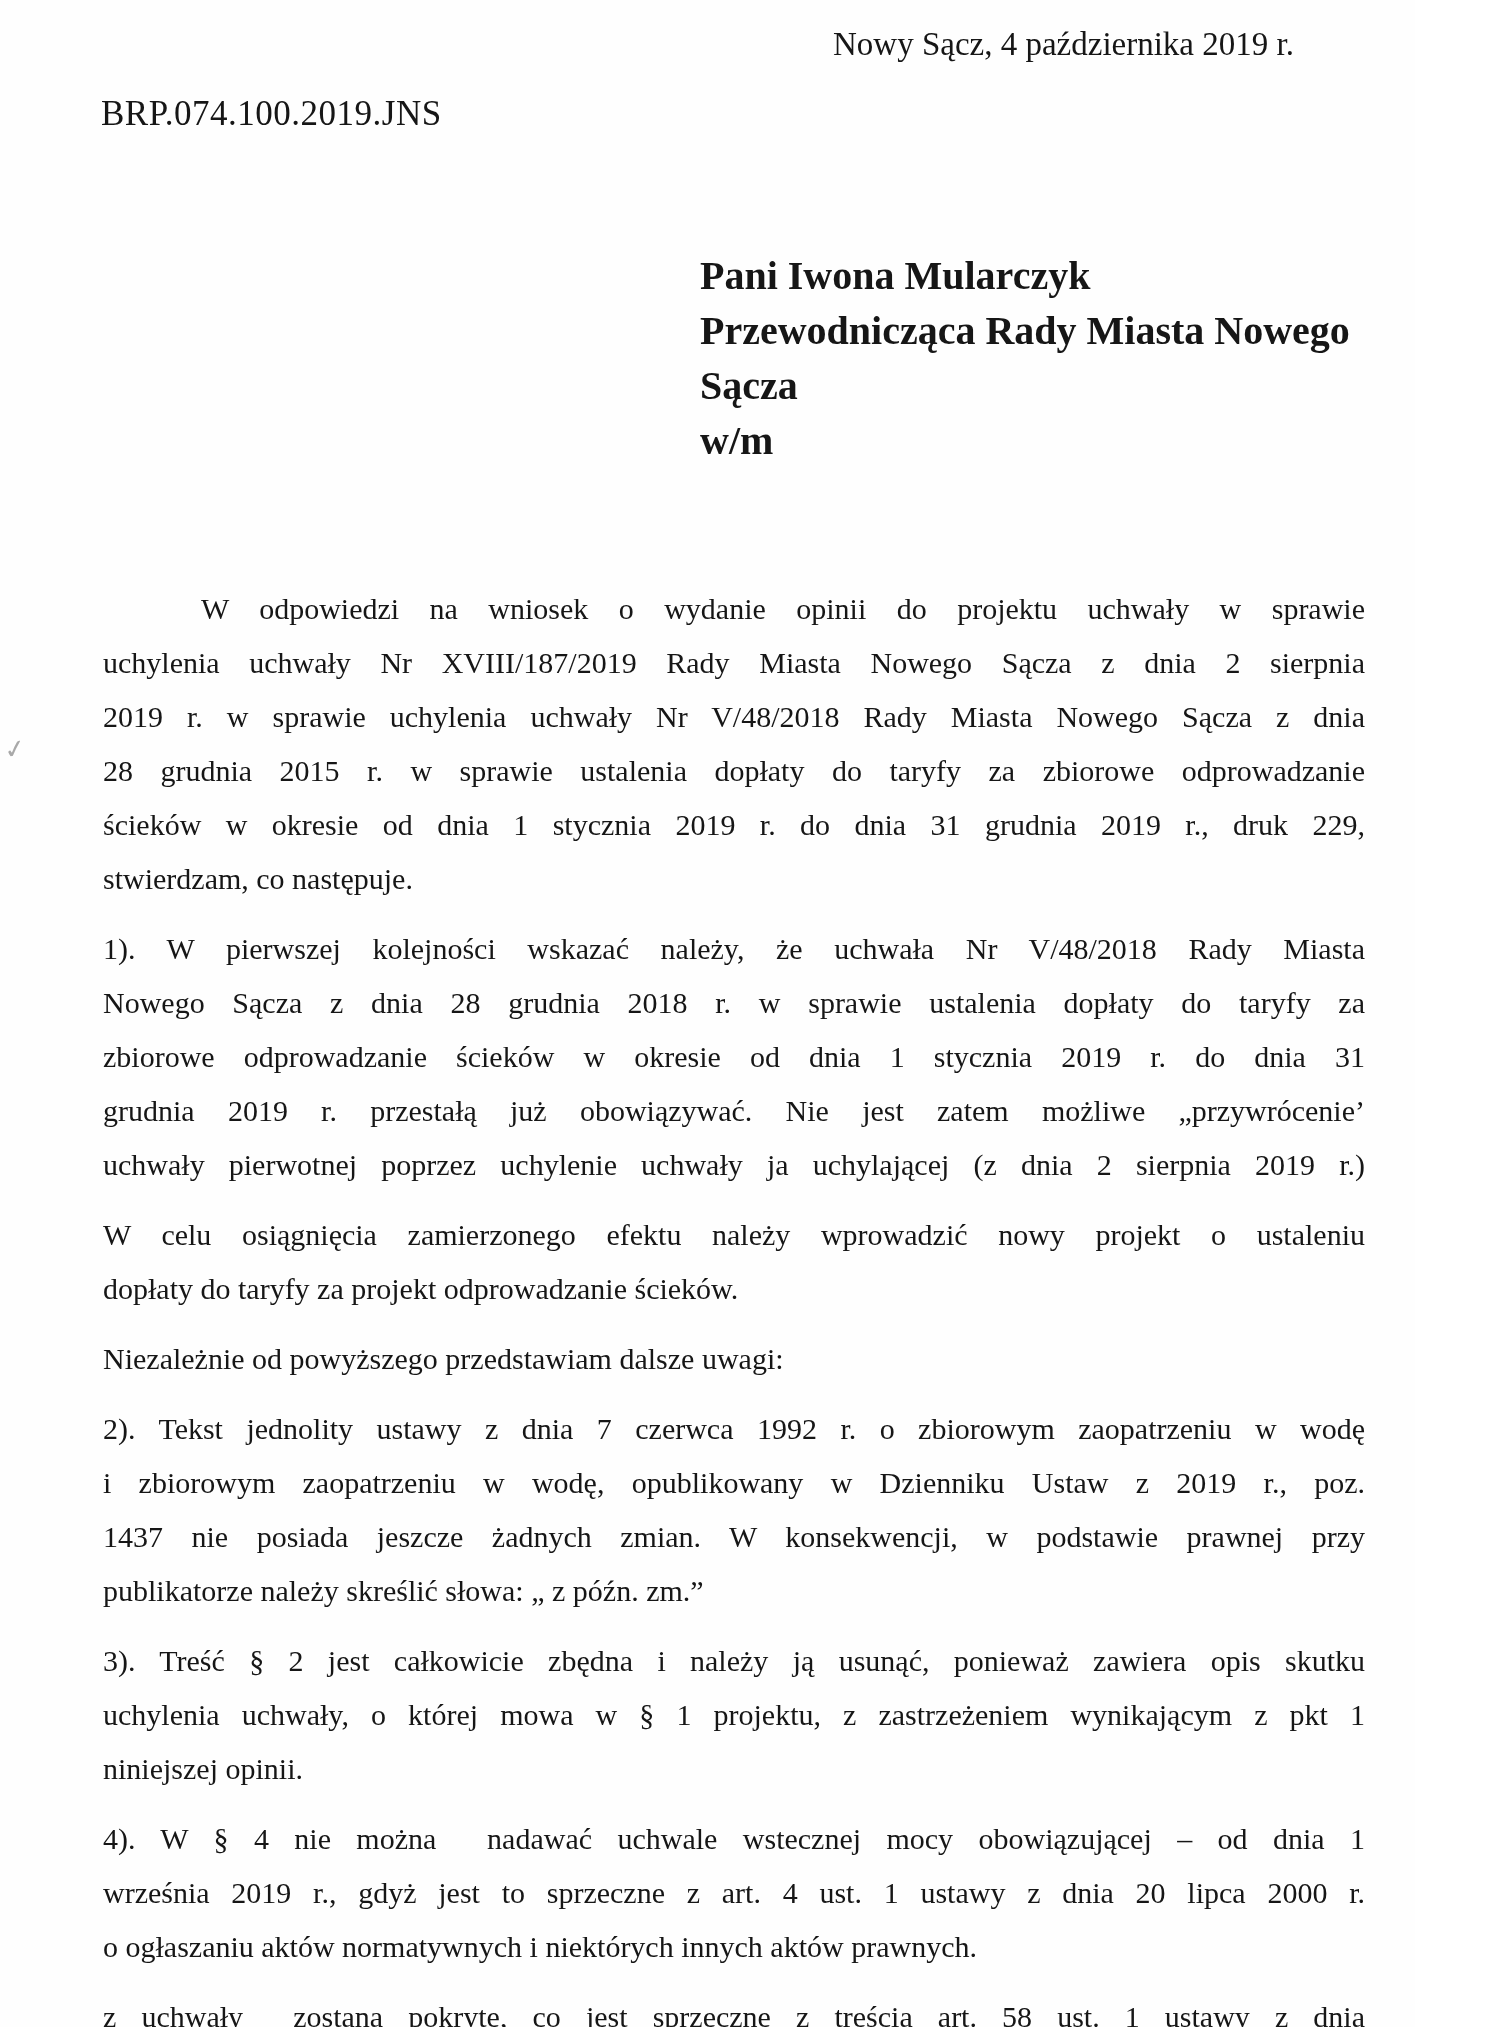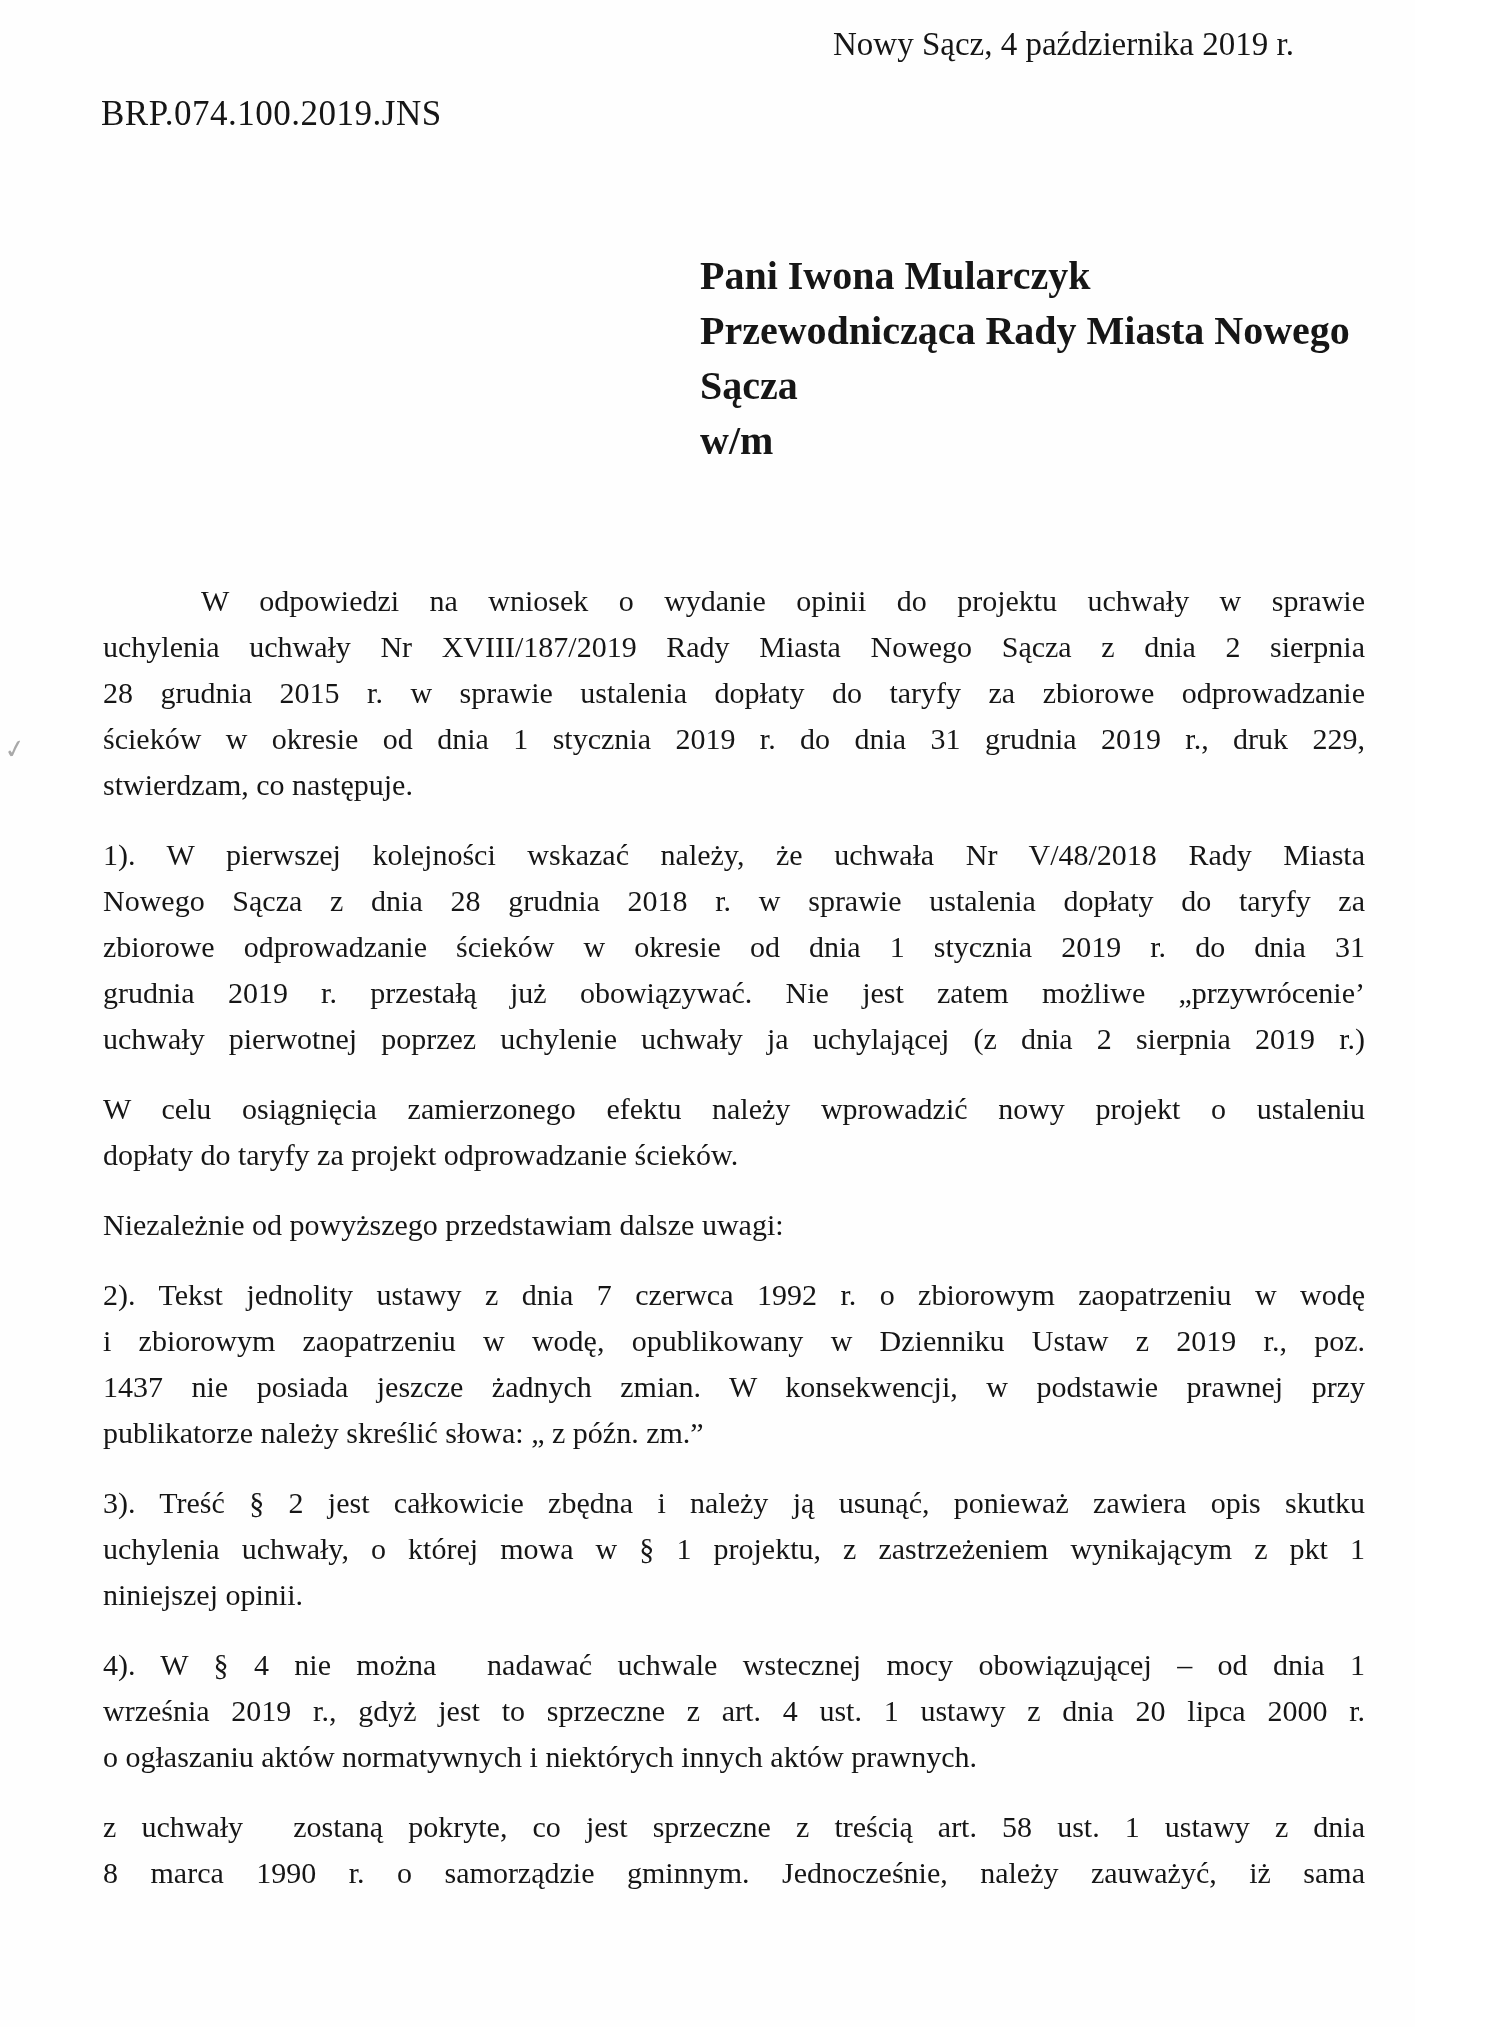--- a/index.html
+++ b/index.html
@@ -52,21 +52,21 @@
   }
   .doc-body {
     position: absolute;
     left: 103px;
     top: 578px;
     width: 1262px;
     font-size: 30px;
     line-height: 46px;
   }
   .para { margin: 0 0 24px 0; }
-  .t-line { white-space: pre-wrap; }
+  .t-line { white-space: pre-wrap; margin-top: 8px; }
   .t-line.just {
     text-align: justify;
     text-align-last: justify;
   }
   .t-line.indent { text-indent: 98px; }
 </style>
 </head>
 <body>
 
 <div class="page">
@@ -80,20 +80,21 @@
       <div class="line">Pani Iwona Mularczyk</div>
       <div class="line">Przewodnicząca Rady Miasta Nowego</div>
       <div class="line">Sącza</div>
       <div class="line">w/m</div>
     </div>
 
   <div class="doc-body" id="docbody">
       <div class="para">
         <div class="t-line just indent">W odpowiedzi na wniosek o wydanie opinii do projektu uchwały w sprawie</div>
         <div class="t-line just">uchylenia uchwały Nr XVIII/187/2019 Rady Miasta Nowego Sącza z dnia 2 sierpnia</div>
+        <div class="t-line just">2019 r. w sprawie uchylenia uchwały Nr V/48/2018 Rady Miasta Nowego Sącza z dnia</div>
         <div class="t-line just">28 grudnia 2015 r. w sprawie ustalenia dopłaty do taryfy za zbiorowe odprowadzanie</div>
         <div class="t-line just">ścieków w okresie od dnia 1 stycznia 2019 r. do dnia 31 grudnia 2019 r., druk 229,</div>
         <div class="t-line">stwierdzam, co następuje.</div>
       </div>
       <div class="para">
         <div class="t-line just">1). W pierwszej kolejności wskazać należy, że uchwała Nr V/48/2018 Rady Miasta</div>
         <div class="t-line just">Nowego Sącza z dnia 28 grudnia 2018 r. w sprawie ustalenia dopłaty do taryfy za</div>
         <div class="t-line just">zbiorowe odprowadzanie ścieków w okresie od dnia 1 stycznia 2019 r. do dnia 31</div>
         <div class="t-line just">grudnia 2019 r. przestałą już obowiązywać. Nie jest zatem możliwe „przywrócenie’</div>
         <div class="t-line just">uchwały pierwotnej poprzez uchylenie uchwały ja uchylającej (z dnia 2 sierpnia 2019 r.)</div>

